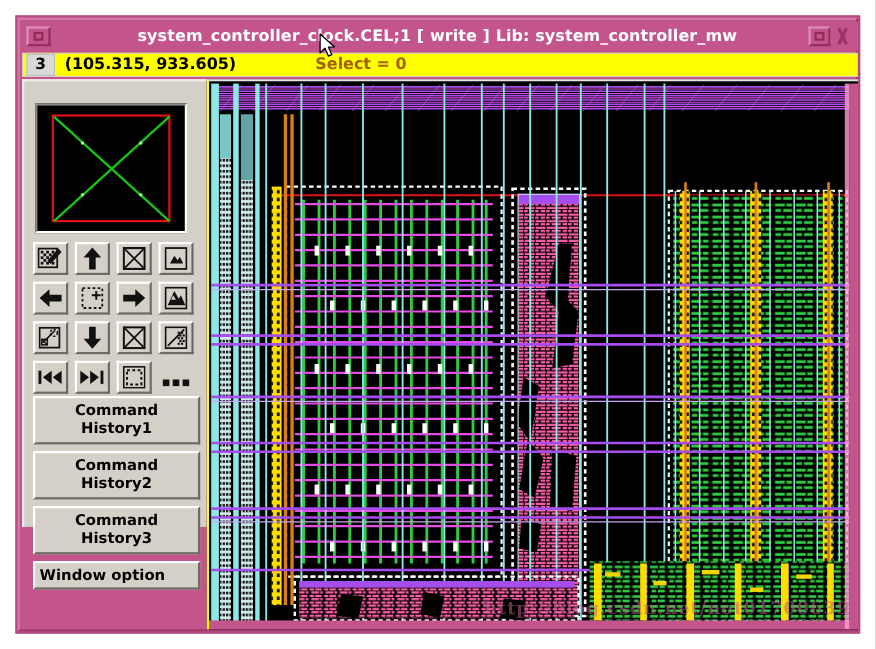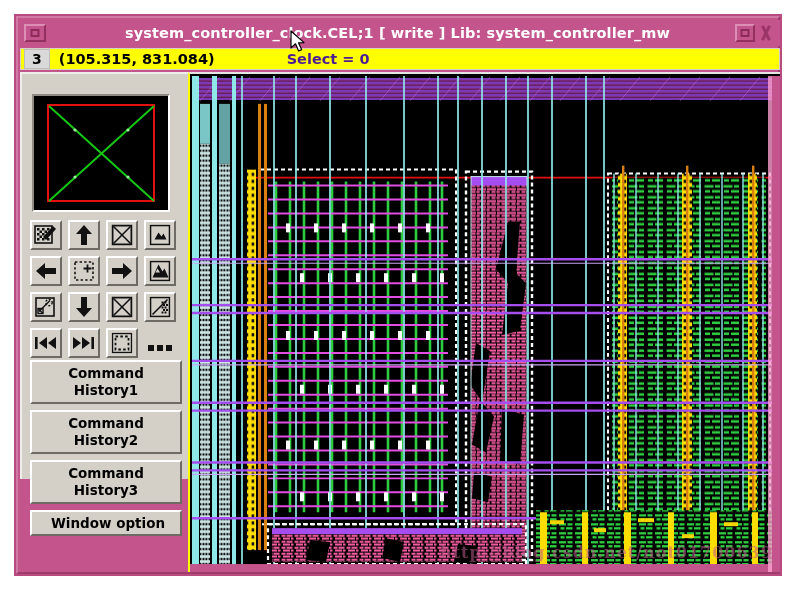--- a/index.html
+++ b/index.html
@@ -38,21 +38,21 @@
   .close-x:after{transform:translateX(-50%) rotate(-26deg);}
 
   
   #statusbar{position:absolute;left:4px;top:32px;width:760px;height:22px;
              background:#ffff00;border:1px solid #d4d0c8;box-sizing:border-box;
              display:flex;align-items:center;}
   #status-count{background:#d9d9d9;color:#000;font-weight:bold;font-size:14px;
              padding:1px 7px;margin-left:3px;border:1px solid #bdbdbd;}
   #status-coords{color:#000;font-weight:bold;font-size:14.5px;margin-left:9px;
              white-space:nowrap;}
-  #status-select{color:#4c1d95;font-weight:bold;font-size:14.5px;margin-left:72px;
+  #status-select{color:#a16207;font-weight:bold;font-size:14.5px;margin-left:72px;
              white-space:nowrap;}
 
   
   #content{position:absolute;left:4px;top:56px;width:760px;height:500px;
            display:flex;}
 
   
   #sidebar{width:168px;height:407px;background:#d4d0c8;position:relative;
            box-sizing:border-box;
            border-top:2px solid #f0eeea;border-left:2px solid #f0eeea;}
@@ -85,21 +85,21 @@
         border-top:2px solid #ffffff;border-left:2px solid #ffffff;
         border-right:2px solid #6e6a64;border-bottom:2px solid #6e6a64;
         display:flex;flex-direction:column;align-items:center;
         justify-content:center;color:#000;font-size:13.5px;font-weight:bold;
         line-height:17px;}
   #window-option-btn{width:152px;height:26px;background:#d4d0c8;
         box-sizing:border-box;
         border-top:2px solid #ffffff;border-left:2px solid #ffffff;
         border-right:2px solid #6e6a64;border-bottom:2px solid #6e6a64;
         display:flex;align-items:center;padding-left:4px;
-        color:#000;font-size:13.5px;font-weight:bold;justify-content:center;}
+        color:#000;font-size:13.5px;font-weight:bold;}
 
   
   #canvas-wrap{flex:1 1 auto;height:500px;position:relative;
                background:#000000;box-sizing:border-box;
                border-left:2px solid #ffff00;border-top:2px solid #e5e5e5;}
   #canvas{position:absolute;left:0;top:0;width:100%;height:100%;}
 
   
   #watermark{position:absolute;left:250px;bottom:10px;
              color:rgba(190,90,140,0.55);font-size:16px;font-weight:bold;
@@ -125,21 +125,21 @@
         <span class="tb-glyph-square"></span>
       </div>
       <div id="tb-close-btn">
         <span class="close-x"></span>
       </div>
     </div>
   </div>
 
   <div id="statusbar">
     <span id="status-count">3</span>
-    <span id="status-coords">(105.315, 831.084)</span>
+    <span id="status-coords">(105.315, 933.605)</span>
     <span id="status-select">Select = 0</span>
   </div>
 
   <div id="content">
 
     <div id="sidebar">
 
       <div id="thumbnail">
         <div id="thumb-rect"></div>
         <svg id="thumb-svg" width="134" height="114">

